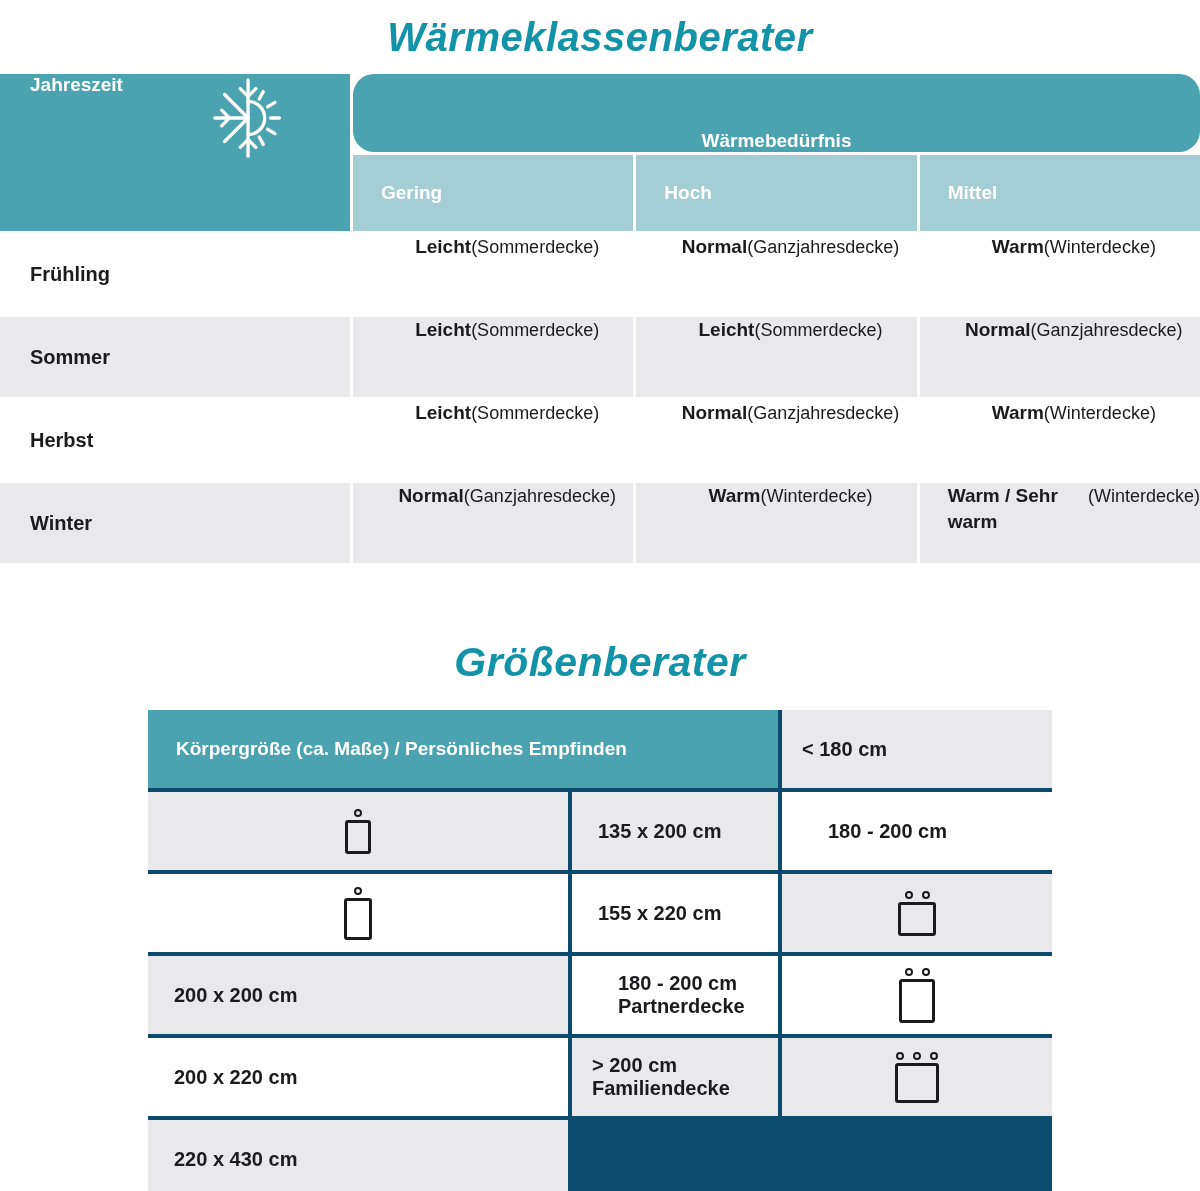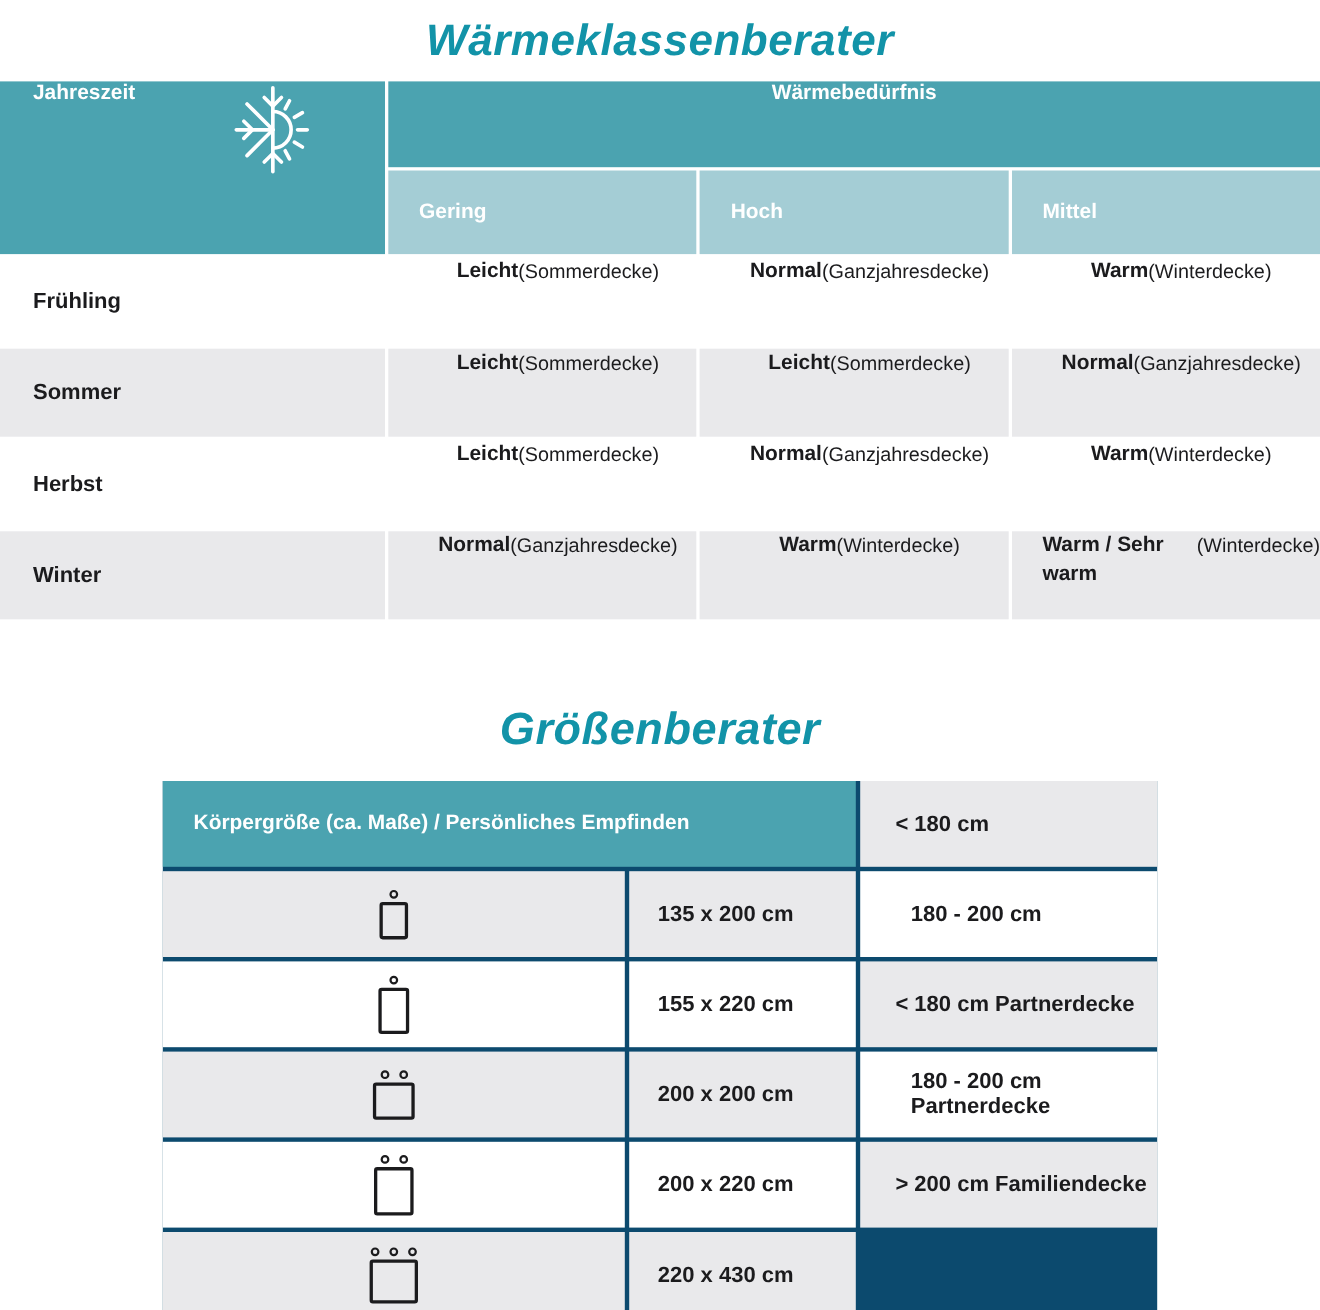--- a/index.html
+++ b/index.html
@@ -39,21 +39,21 @@
     width:1200px;
     background:#fff;
   }
   .cell{display:flex;}
   .hd{background:var(--teal);color:#fff;font-weight:bold;font-size:19px;}
   .corner{
     grid-row:1/3;grid-column:1;
     align-items:flex-start;justify-content:space-between;
     padding:0 52px 0 30px;
   }
-  .group-head{grid-column:2/5;align-items:flex-start;justify-content:center;}
+  .group-head{grid-column:2/5;align-items:flex-end;justify-content:center;border-radius:21px;}
   .sub-head{
     background:var(--teal_light);color:#fff;font-weight:bold;font-size:19px;
     align-items:center;padding-left:28px;
   }
   .season{align-items:center;padding-left:30px;font-weight:bold;font-size:20px;}
   .wcell{justify-content:center;padding-left:28px;line-height:26px;}
   .lvl{font-weight:bold;font-size:19px;}
   .typ{font-size:18px;text-align:right;}
   .bg-w{background:#ffffff;}
   .bg-g{background:var(--row_gray);}
@@ -63,21 +63,21 @@
     display:grid;
     grid-template-columns:420px 1fr 270px;
     grid-template-rows:78px repeat(5,78px);
     gap:4px;
     width:904px;
     margin:0 auto;
     background:#0c4a6e;
   }
   .shead-l{grid-column:1/3;align-items:center;padding-left:28px;padding-right:20px;}
   .shead-r{grid-column:3;align-items:center;padding-left:26px;}
-  .slabel{align-items:center;padding-left:32px;font-weight:bold;font-size:20px;}
+  .slabel{align-items:center;padding-left:20px;font-weight:bold;font-size:20px;}
   .slabel.indent{padding-left:46px;}
   .sicon{align-items:center;justify-content:center;}
   .ssize{align-items:center;padding-left:26px;font-weight:bold;font-size:20px;}
 
   
   .blanket{display:flex;flex-direction:column;align-items:center;}
   .dots{display:flex;gap:9px;margin-bottom:3px;}
   .dot{width:8px;height:8px;border:2px solid var(--text_dark);border-radius:50%;}
   .box{border:3px solid var(--text_dark);border-radius:3px;}
   .box.b1 {width:26px;height:34px;}
@@ -203,21 +203,20 @@
   <div class="cell sicon bg-w">
     <div class="blanket">
       <div class="dots">
           <span class="dot"></span>
         </div>
       <div class="box b1t"></div>
     </div>
   </div>
   <div class="cell ssize bg-w">155 x 220 cm</div>
 
-  <div class="cell slabel bg-g">&lt; 180 cm Partnerdecke</div>
   <div class="cell sicon bg-g">
     <div class="blanket">
       <div class="dots">
           <span class="dot"></span>
           <span class="dot"></span>
         </div>
       <div class="box b2"></div>
     </div>
   </div>
   <div class="cell ssize bg-g">200 x 200 cm</div>

